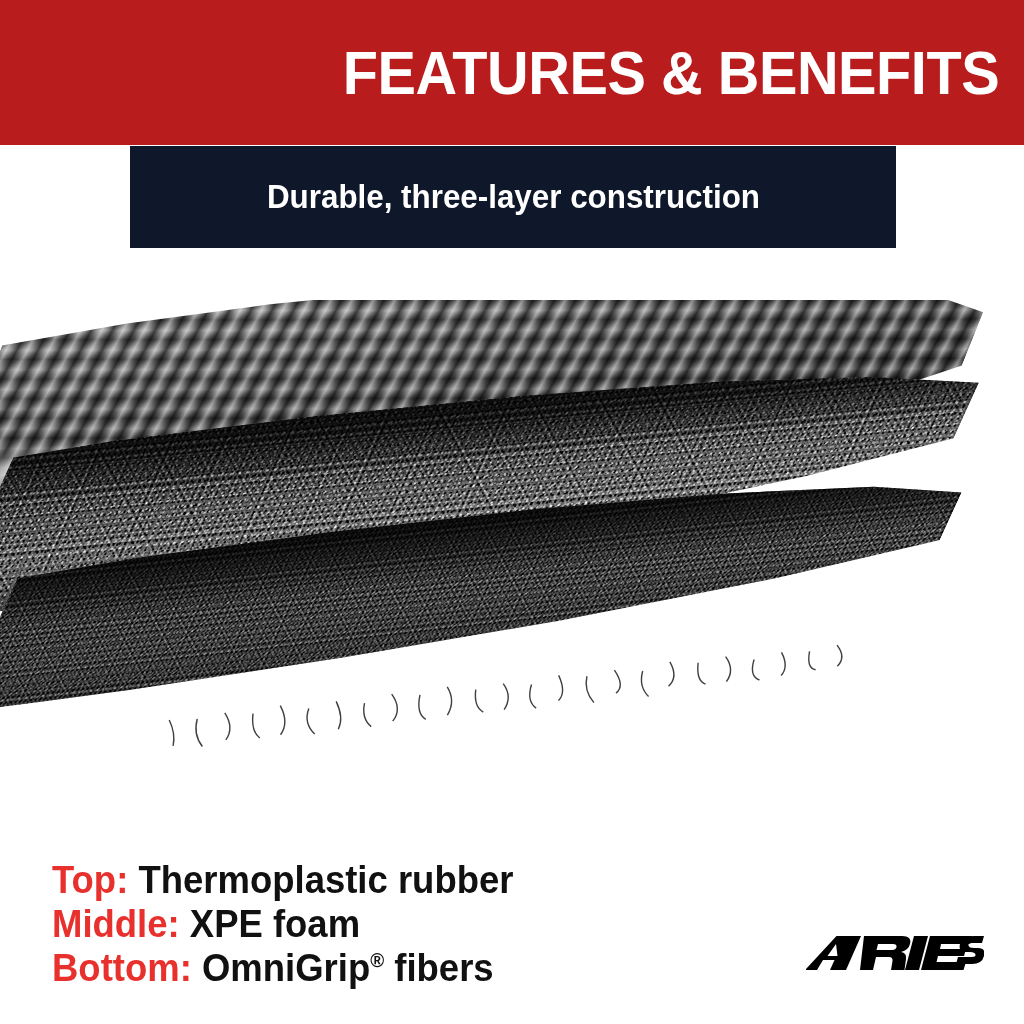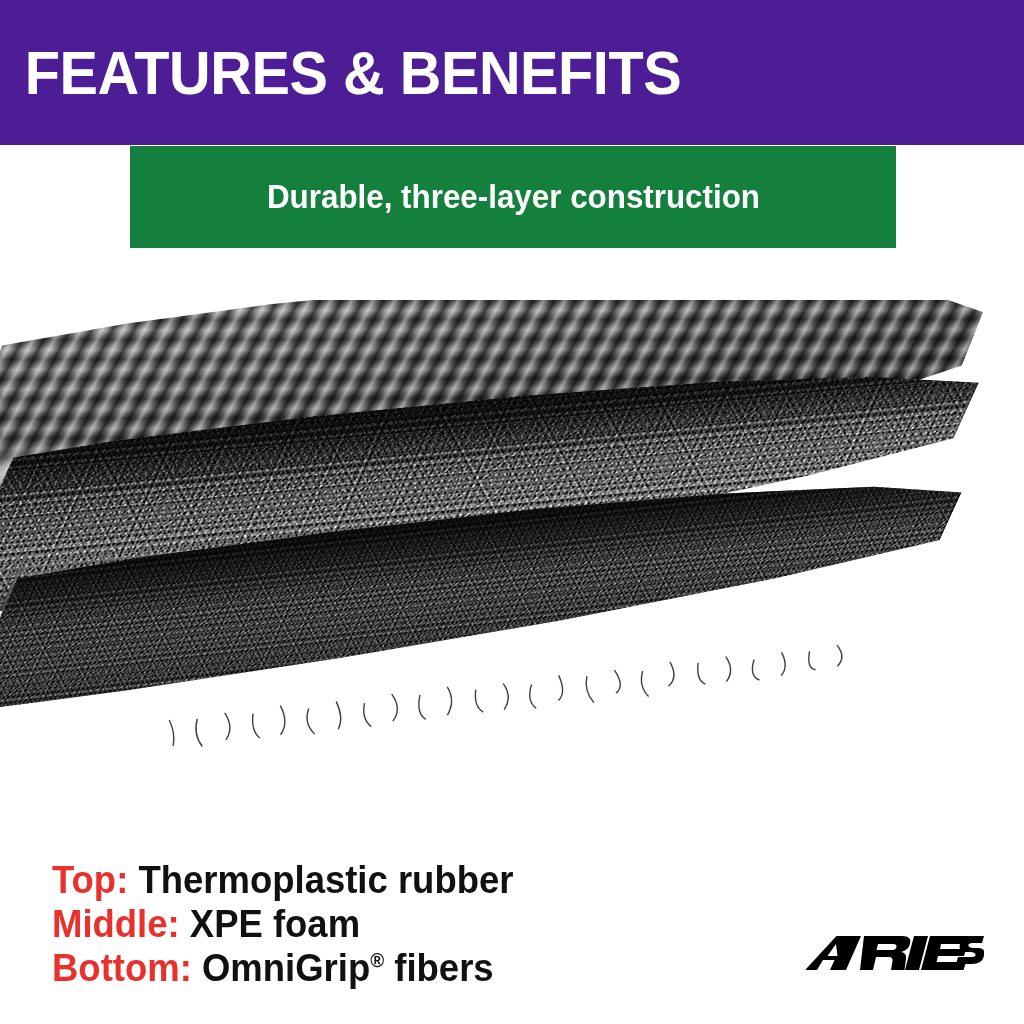--- a/index.html
+++ b/index.html
@@ -15,24 +15,24 @@
     font-family: "Liberation Sans", sans-serif;
     -webkit-font-smoothing: antialiased;
   }
 
   
   .header-bar {
     position: absolute;
     left: 0; top: 0;
     width: 1024px;
     height: 145px;
-    background: #4c1d95;
+    background: #b91c1c;
     display: flex;
     align-items: center;
-    justify-content: flex-start;
+    justify-content: flex-end;
   }
   .header-title {
     color: #ffffff;
     font-family: "Liberation Sans Narrow", "Liberation Sans", sans-serif;
     font-weight: bold;
     font-size: 62px;
     line-height: 62px;
     letter-spacing: -0.5px;
     transform: scaleX(0.93);
     transform-origin: center center;
@@ -40,21 +40,21 @@
     text-align: center;
   }
 
   
   .sub-banner {
     position: absolute;
     left: 130px;
     top: 146px;
     width: 766px;
     height: 102px;
-    background: #15803d;
+    background: #0f172a;
     display: flex;
     align-items: center;
     justify-content: center;
   }
   .sub-banner-text {
     color: #ffffff;
     font-family: "Liberation Sans Narrow", "Liberation Sans", sans-serif;
     font-weight: bold;
     font-size: 33px;
     line-height: 34px;

